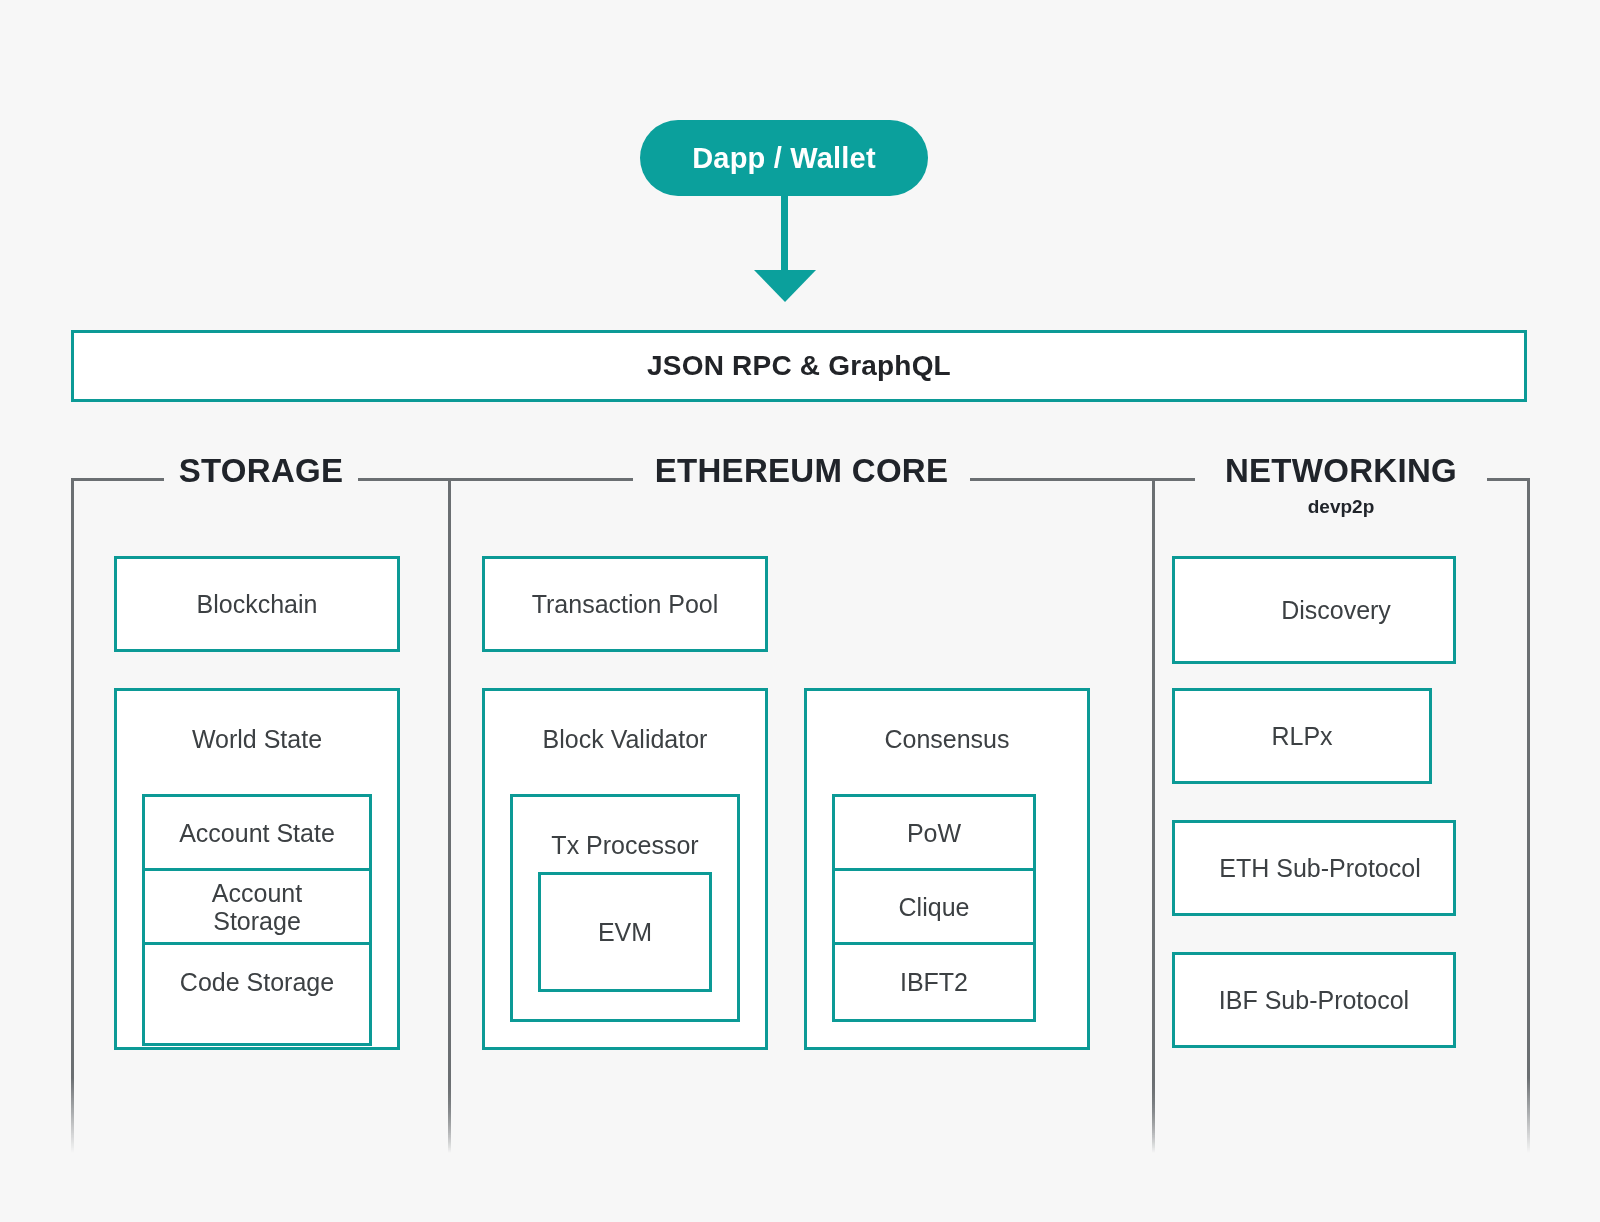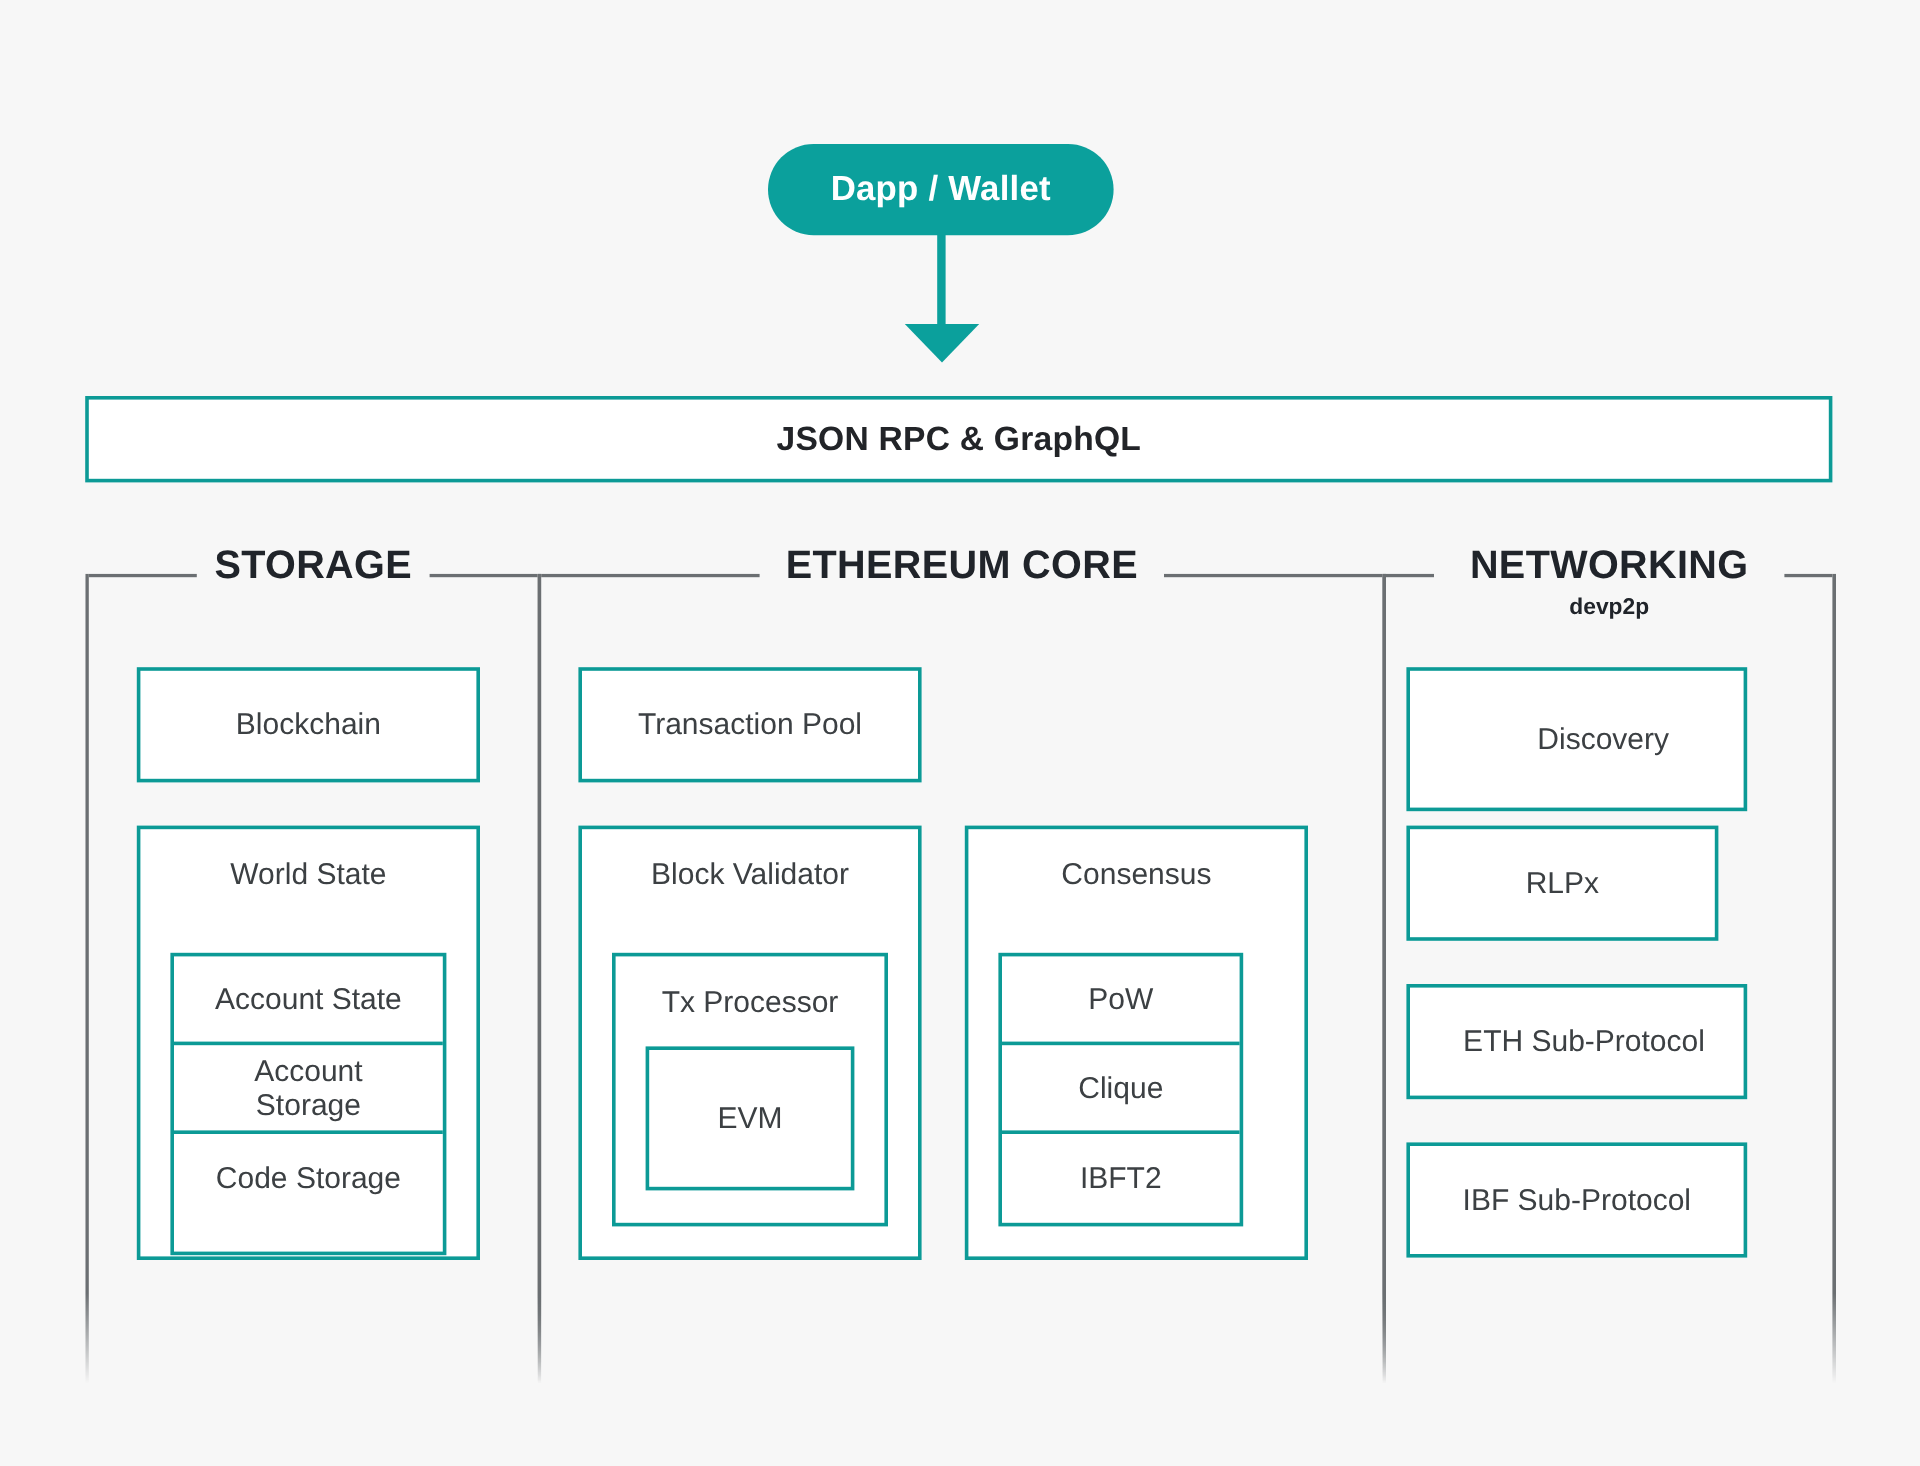--- a/index.html
+++ b/index.html
@@ -147,21 +147,21 @@
     text-align: center;
     white-space: pre-line;
   }
 
   
   .box.container {
     display: block;
     padding: 0;
   }
   .box.container > .box-label {
-    padding-top: 24px;
+    padding-top: 34px;
     font-size: 25px;
     color: #3c4043;
   }
 
   
   .stack {
     position: absolute;
     box-sizing: border-box;
     border: 3px solid #0c9a96;
     background: #ffffff;
@@ -191,21 +191,21 @@
   .b-blockval    { left: 482px; top: 688px; width: 286px; height: 362px; }
   .b-txproc      { left: 510px; top: 794px; width: 230px; height: 228px; }
   .b-evm         { left: 538px; top: 872px; width: 174px; height: 120px; }
 
   .b-sync        { left: 804px; top: 556px; width: 286px; height: 96px; }
   .b-consensus   { left: 804px; top: 688px; width: 286px; height: 362px; }
   .s-consensus   { left: 832px; top: 794px; width: 204px; height: 228px; }
   .s-consensus .stack-item { height: 74px; }
 
   
-  .b-discovery   { left: 1172px; top: 556px; width: 284px; height: 120px; padding-left: 44px; }
+  .b-discovery   { left: 1172px; top: 556px; width: 284px; height: 108px; padding-left: 44px; }
   .b-rlpx        { left: 1172px; top: 688px; width: 260px; height: 96px; }
   .b-eth         { left: 1172px; top: 820px; width: 284px; height: 96px; padding-left: 12px; }
   .b-ibf         { left: 1172px; top: 952px; width: 284px; height: 96px; }
 </style>
 </head>
 <body>
 
 <div class="canvas">
 
   <div class="pill">

